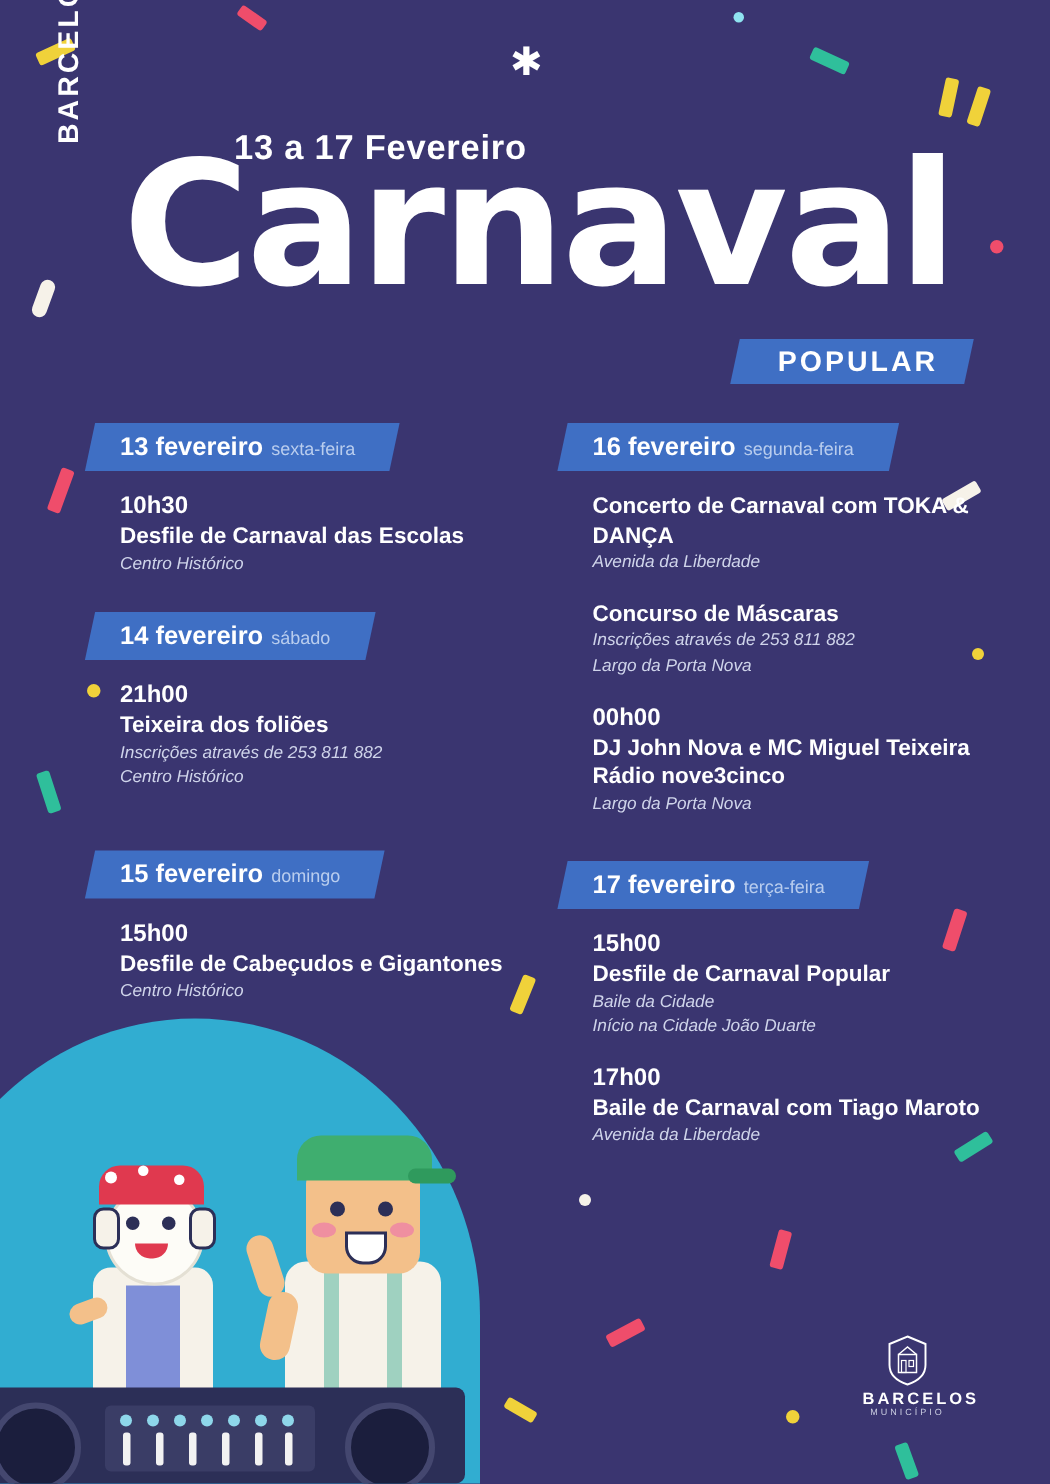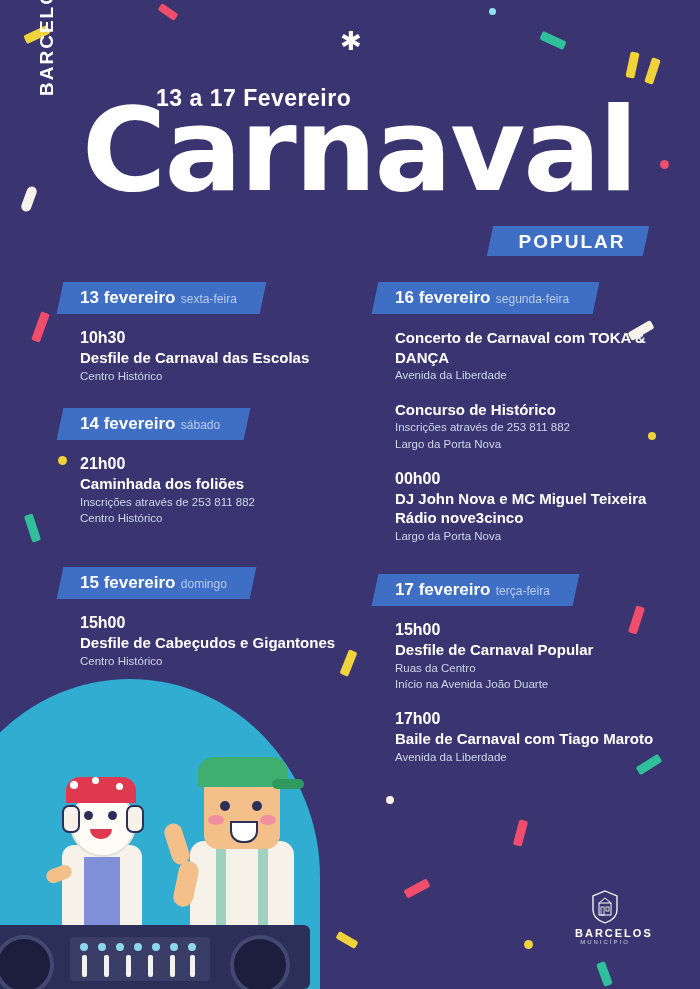--- a/index.html
+++ b/index.html
@@ -57,21 +57,21 @@
     background:#3f6fc4;
     transform:skewX(-12deg);
   }
   .daytag > span{display:inline-block;transform:skewX(12deg);}
   .daytag .dnum{color:#fff;font-weight:bold;font-size:17px;}
   .daytag .dname{color:#b9cdee;font-size:12px;margin-left:6px;}
 
   .event{margin:0 0 16px 0;padding-left:20px;}
   .ev-time{color:#fff;font-weight:bold;font-size:16px;line-height:1.25;}
   .ev-title{color:#fff;font-weight:bold;font-size:15px;line-height:1.3;}
-  .ev-note{color:#cfd4ea;font-size:11.5px;line-height:1.45;}
+  .ev-note{color:#cfd4ea;font-size:11.5px;font-style:italic;line-height:1.45;}
   .grp{margin-bottom:22px;}
 
   
   .illu{position:absolute;left:-20px;bottom:0;width:400px;height:300px;}
   .circle{
     position:absolute;left:-40px;bottom:-20px;
     width:380px;height:330px;border-radius:50% 50% 0 0/60% 60% 0 0;
     background:#31add1;
   }
   .deck{
@@ -148,21 +148,21 @@
         <div class="ev-note">Centro Histórico</div>
       </div>
     </div>
 
     <div class="grp" style="margin-top:24px;">
       <div class="daytag">
         <span class="dnum">14 fevereiro</span><span class="dname">sábado</span>
       </div>
       <div class="event">
         <div class="ev-time">21h00</div>
-        <div class="ev-title">Caminhada dos foliões</div>
+        <div class="ev-title">Teixeira dos foliões</div>
         <div class="ev-note">Inscrições através de 253 811 882</div>
         <div class="ev-note">Centro Histórico</div>
       </div>
     </div>
 
     <div class="grp" style="margin-top:40px;">
       <div class="daytag">
         <span class="dnum">15 fevereiro</span><span class="dname">domingo</span>
       </div>
       <div class="event">
@@ -178,40 +178,40 @@
 
     <div class="grp">
       <div class="daytag">
         <span class="dnum">16 fevereiro</span><span class="dname">segunda-feira</span>
       </div>
       <div class="event">
         <div class="ev-title">Concerto de Carnaval com TOKA &amp; DANÇA</div>
         <div class="ev-note">Avenida da Liberdade</div>
       </div>
       <div class="event">
-        <div class="ev-title">Concurso de Histórico</div>
+        <div class="ev-title">Concurso de Máscaras</div>
         <div class="ev-note">Inscrições através de 253 811 882</div>
         <div class="ev-note">Largo da Porta Nova</div>
       </div>
       <div class="event">
         <div class="ev-time">00h00</div>
         <div class="ev-title">DJ John Nova e MC Miguel Teixeira Rádio nove3cinco</div>
         <div class="ev-note">Largo da Porta Nova</div>
       </div>
     </div>
 
     <div class="grp" style="margin-top:30px;">
       <div class="daytag">
         <span class="dnum">17 fevereiro</span><span class="dname">terça-feira</span>
       </div>
       <div class="event">
         <div class="ev-time">15h00</div>
         <div class="ev-title">Desfile de Carnaval Popular</div>
-        <div class="ev-note">Ruas da Centro</div>
-        <div class="ev-note">Início na Avenida João Duarte</div>
+        <div class="ev-note">Baile da Cidade</div>
+        <div class="ev-note">Início na Cidade João Duarte</div>
       </div>
       <div class="event">
         <div class="ev-time">17h00</div>
         <div class="ev-title">Baile de Carnaval com Tiago Maroto</div>
         <div class="ev-note">Avenida da Liberdade</div>
       </div>
     </div>
 
   </div>
 

